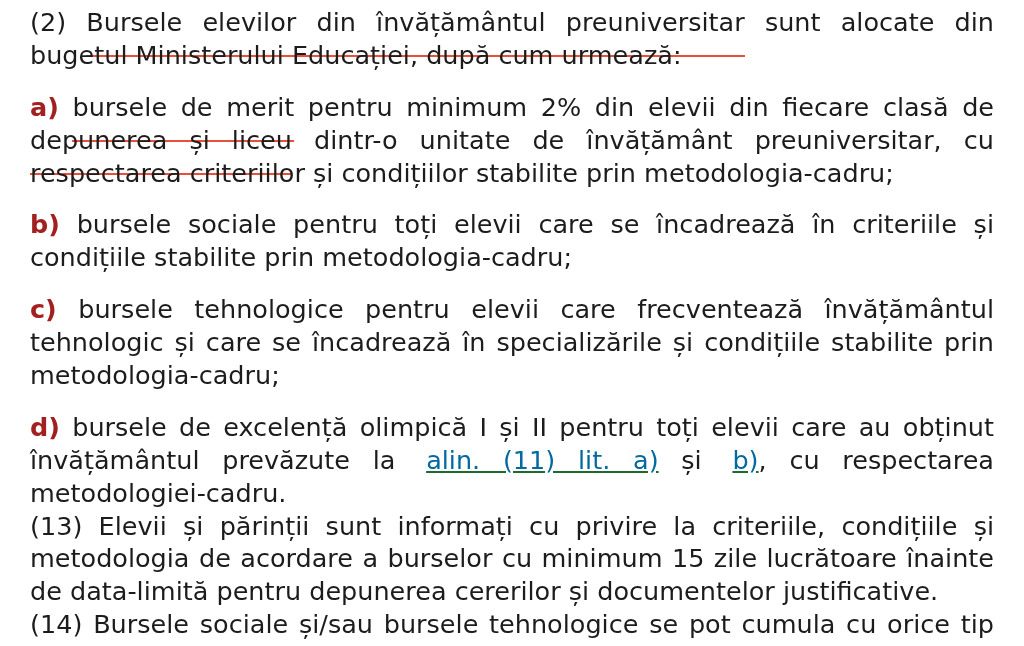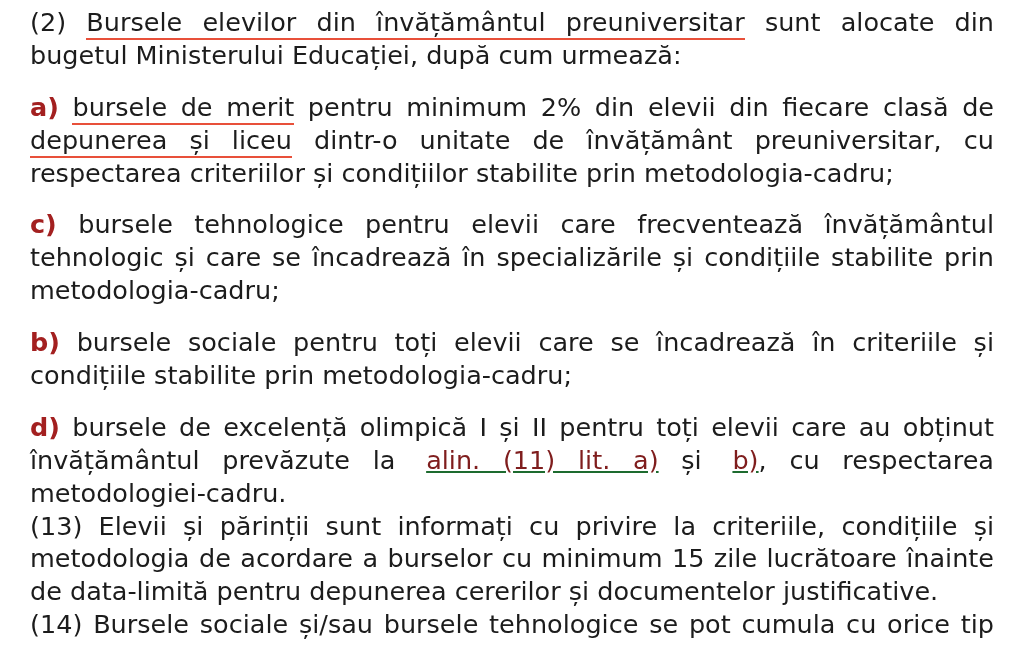--- a/index.html
+++ b/index.html
@@ -34,24 +34,24 @@
     margin-top: 19px;
   }
   p.gap-small {
   }
   .marker {
     color: #a32020;
     font-weight: bold;
   }
   .hl-red {
     border-bottom: 2.5px solid #e8503a;
-    padding-bottom: 1px;
+    padding-bottom: 18px;
   }
   .link {
-    color: #7f1d1d;
+    color: #0369a1;
     text-decoration: underline;
     text-decoration-color: #1d6b2f;
     cursor: pointer;
     margin-left: 8px;
   }
 </style>
 </head>
 <body>
 
 <div class="page">
@@ -60,25 +60,25 @@
     <span>(2)</span>
     <span class="hl-red">Bursele elevilor din învățământul preuniversitar</span><span> sunt alocate din bugetul Ministerului Educației, după cum urmează:</span>
   </p>
 
   <p class="gap">
     <span class="marker">a)</span>
     <span class="hl-red">bursele de merit</span><span> pentru minimum 2% din elevii din fiecare clasă de </span><span class="hl-red">depunerea și liceu</span><span> dintr-o unitate de învățământ preuniversitar, cu respectarea criteriilor și condițiilor stabilite prin metodologia-cadru;</span>
   </p>
 
   <p class="gap">
-    <span class="marker">c)</span><span> bursele tehnologice pentru elevii care frecventează învățământul tehnologic și care se încadrează în specializările și condițiile stabilite prin metodologia-cadru;</span>
+    <span class="marker">b)</span><span> bursele sociale pentru toți elevii care se încadrează în criteriile și condițiile stabilite prin metodologia-cadru;</span>
   </p>
 
   <p class="gap">
-    <span class="marker">b)</span><span> bursele sociale pentru toți elevii care se încadrează în criteriile și condițiile stabilite prin metodologia-cadru;</span>
+    <span class="marker">c)</span><span> bursele tehnologice pentru elevii care frecventează învățământul tehnologic și care se încadrează în specializările și condițiile stabilite prin metodologia-cadru;</span>
   </p>
 
   <p class="gap">
     <span class="marker">d)</span><span> bursele de excelență olimpică I și II pentru toți elevii care au obținut învățământul prevăzute la </span><a class="link" href="#">alin. (11) lit. a)</a><span> și </span><a class="link" href="#">b)</a><span>, cu respectarea metodologiei-cadru.</span>
   </p>
 
   <p class="gap-small">
     <span>(13)</span><span> Elevii și părinții sunt informați cu privire la criteriile, condițiile și metodologia de acordare a burselor cu minimum 15 zile lucrătoare înainte de data-limită pentru depunerea cererilor și documentelor justificative.</span>
   </p>
 

